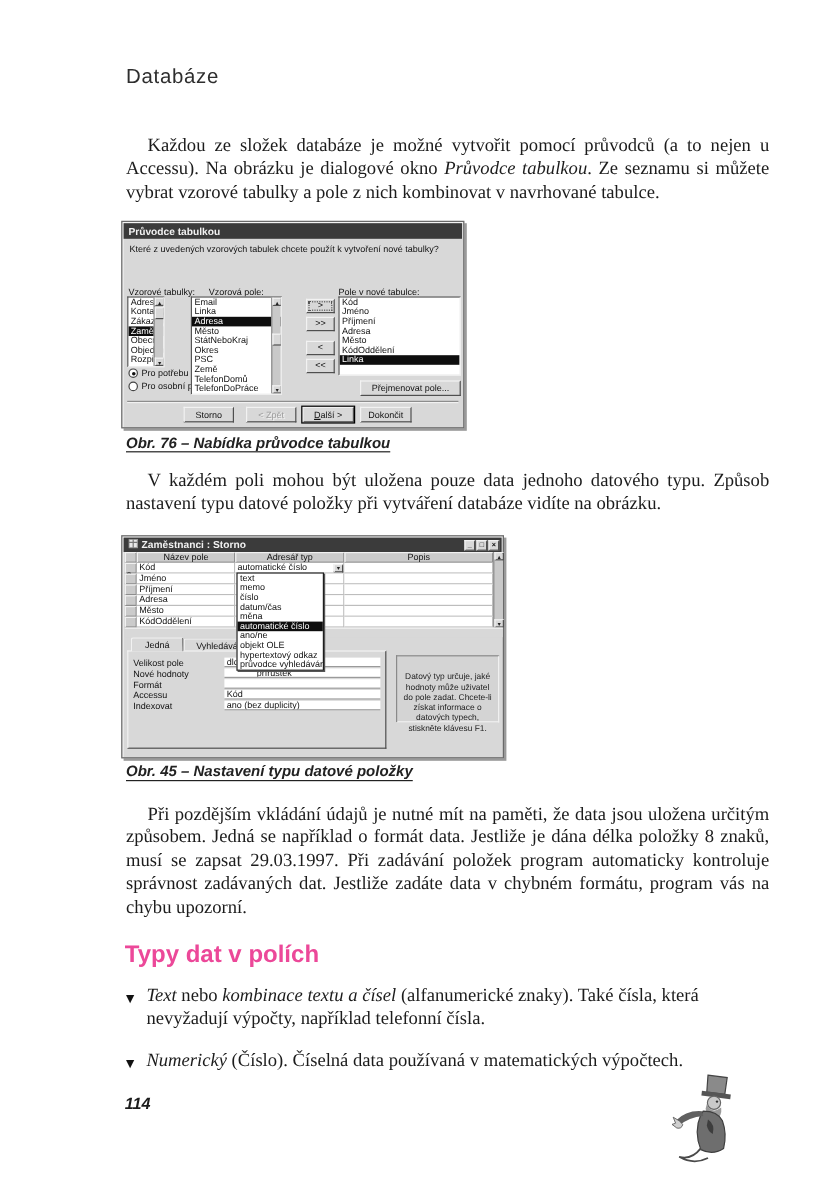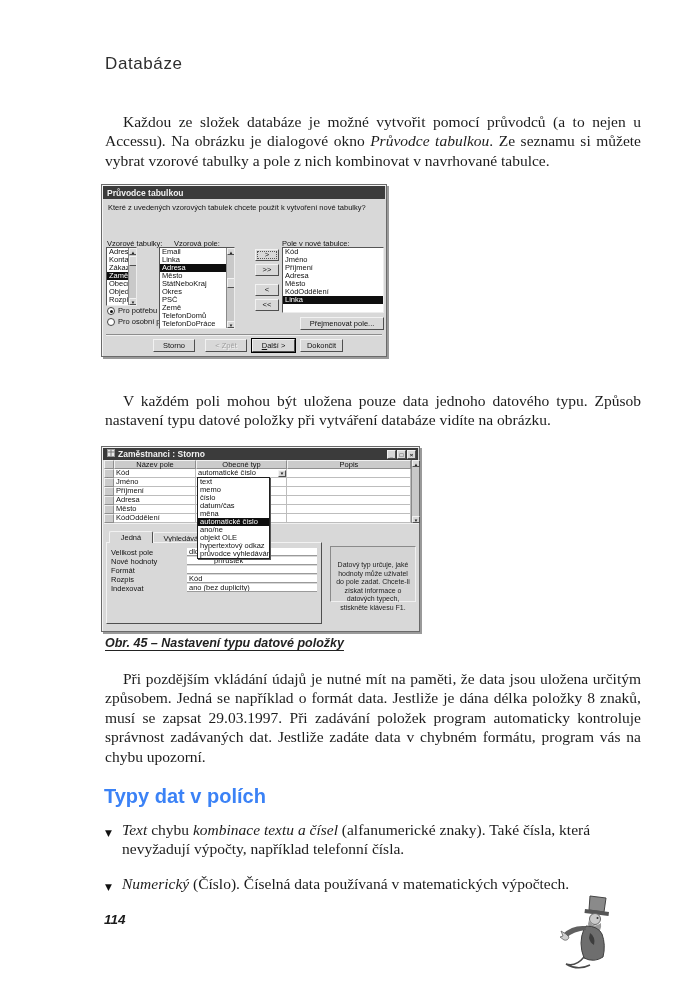--- a/index.html
+++ b/index.html
@@ -9,21 +9,21 @@
 
   
   .doc-header { position:absolute; left:105px; top:54px; font-family:"Liberation Sans", sans-serif;
                 font-size:17px; letter-spacing:0.6px; color:#2e2e2e; }
   .para { position:absolute; left:105px; width:536px; font-size:15.5px; line-height:19.4px;
           text-align:justify; text-indent:18px; }
   .caption { position:absolute; left:105px; font-family:"Liberation Sans", sans-serif;
              font-weight:bold; font-style:italic; font-size:12.5px; color:#222;
              text-decoration:underline; text-underline-offset:3px; }
   .sec-head { position:absolute; left:104px; top:785px; font-family:"Liberation Sans", sans-serif;
-              font-weight:bold; font-size:20px; color:#3b82f6; }
+              font-weight:bold; font-size:20px; color:#ec4899; }
   .bullet { position:absolute; left:105px; width:540px; font-size:15.5px; line-height:19.4px;
             padding-left:17px; }
   .bmark { position:absolute; left:0; top:4px; font-size:9px; font-family:"DejaVu Sans", sans-serif; color:#111; }
   .pagenum { position:absolute; left:104px; top:912px; font-family:"Liberation Sans", sans-serif;
              font-weight:bold; font-style:italic; font-size:13.5px; }
 
   
   .win { position:absolute; background:#d8d8d8; border:1px solid #6a6a6a;
          box-shadow:2px 2px 0 #9a9a9a, inset 1px 1px 0 #f4f4f4;
          font-family:"Liberation Sans","DejaVu Sans",sans-serif; color:#111; }
@@ -152,20 +152,21 @@
     <div class="btn raised" style="left:198px; top:132px; width:84px; height:13px; line-height:11px;">Přejmenovat pole...</div>
 
     <div class="separator" style="left:4px; right:4px; top:149px;"></div>
 
     <div class="btn raised" style="left:51px; top:154px; width:42px; height:13px; line-height:11px;">Storno</div>
     <div class="btn raised disabled" style="left:103px; top:154px; width:42px; height:13px; line-height:11px;">&lt; Zpět</div>
     <div class="btn raised default focusrect" style="left:150px; top:154px; width:43px; height:13px; line-height:11px;">Další &gt;</div>
     <div class="btn raised" style="left:198px; top:154px; width:43px; height:13px; line-height:11px;">Dokončit</div>
   </div>
 
+  <div class="caption" style="top:362px;">Obr. 76 – Nabídka průvodce tabulkou</div>
 
   <p class="para" style="top:391px;">V každém poli mohou být uložena pouze data jednoho datového typu. Způsob nastavení typu datové položky při vytváření databáze vidíte na obrázku.</p>
 
   <div class="win" style="left:101px; top:446px; width:319px; height:186px;">
     <div class="tbar" style="height:12px;">
       <span style="margin-right:3px; display:inline-block;">
         <svg width="8" height="8" viewBox="0 0 8 8">
             <rect x="0.5" y="0.5" width="7" height="7" fill="#e8e8e8" stroke="#999"></rect>
             <line x1="0.5" y1="3" x2="7.5" y2="3" stroke="#777"></line>
             <line x1="4" y1="0.5" x2="4" y2="7.5" stroke="#777"></line>
@@ -174,21 +175,21 @@
       <span>Zaměstnanci : Storno</span>
       <span class="wctl">
         <span class="wbtn raised">_</span>
         <span class="wbtn raised">□</span>
         <span class="wbtn raised">×</span>
       </span>
     </div>
 
     <div class="ghc" style="left:2px; top:13px; width:10px;"></div>
     <div class="ghc" style="left:12px; top:13px; width:82px;">Název pole</div>
-    <div class="ghc" style="left:94px; top:13px; width:91px;">Obecné typ</div>
+    <div class="ghc" style="left:94px; top:13px; width:91px;">Adresář typ</div>
     <div class="ghc" style="left:185px; top:13px; width:124px;">Popis</div>
 
     <div>
       <div class="gsel" style="left:2px; top:22px;">
         <span><svg width="8" height="8" viewBox="0 0 8 8">
               <circle cx="2.5" cy="4" r="1.6" fill="none" stroke="#222" stroke-width="0.9"></circle>
               <path d="M4 4 H7.5 M6 4 V5.6 M7.2 4 V5" stroke="#222" stroke-width="0.9" fill="none"></path>
             </svg></span>
       </div>
       <div class="gc" style="left:12px; top:22px; width:82px;">Kód</div>
@@ -252,37 +253,37 @@
     <div class="tab active" style="left:7px; top:84px; width:44px;">Jedná</div>
     <div class="tab" style="left:51px; top:85px; width:62px;">Vyhledávání</div>
 
     <div class="ppanel raised" style="left:4px; top:95px; width:216px; height:82px;">
       <div class="plabel" style="left:4px; top:5px;">Velikost pole</div>
       <div class="pfield" style="left:80px; top:5px; width:130px;">dlouhé</div>
       <div class="plabel" style="left:4px; top:14px;">Nové hodnoty</div>
       <div class="pfield" style="left:80px; top:14px; width:130px;padding-left:27px;">přírůstek</div>
       <div class="plabel" style="left:4px; top:23px;">Formát</div>
       <div class="pfield" style="left:80px; top:23px; width:130px;"></div>
-      <div class="plabel" style="left:4px; top:32px;">Rozpis</div>
+      <div class="plabel" style="left:4px; top:32px;">Accessu</div>
       <div class="pfield" style="left:80px; top:32px; width:130px;">Kód</div>
       <div class="plabel" style="left:4px; top:41px;">Indexovat</div>
       <div class="pfield" style="left:80px; top:41px; width:130px;">ano (bez duplicity)</div>
     </div>
 
     <div class="helpbox" style="left:228px; top:99px; width:86px; height:56px;">Datový typ určuje, jaké hodnoty může uživatel do pole zadat. Chcete-li získat informace o datových typech, stiskněte klávesu F1.</div>
   </div>
 
   <div class="caption" style="top:636px;">Obr. 45 – Nastavení typu datové položky</div>
 
   <p class="para" style="top:669px;">Při pozdějším vkládání údajů je nutné mít na paměti, že data jsou uložena určitým způsobem. Jedná se například o formát data. Jestliže je dána délka položky 8 znaků, musí se zapsat 29.03.1997. Při zadávání položek program automaticky kontroluje správnost zadávaných dat. Jestliže zadáte data v chybném formátu, program vás na chybu upozorní.</p>
 
   <div class="sec-head">Typy dat v polích</div>
 
   <div class="bullet" style="top:820px;">
-    <span class="bmark">▼</span><i>Text</i><span> chybu </span><i>kombinace textu a čísel</i><span> (alfanumerické znaky). Také čísla, která nevyžadují výpočty, například telefonní čísla.</span>
+    <span class="bmark">▼</span><i>Text</i><span> nebo </span><i>kombinace textu a čísel</i><span> (alfanumerické znaky). Také čísla, která nevyžadují výpočty, například telefonní čísla.</span>
   </div>
   <div class="bullet" style="top:874px;">
     <span class="bmark">▼</span><i>Numerický</i><span> (Číslo). Číselná data používaná v matematických výpočtech.</span>
   </div>
 
   <div class="pagenum">114</div>
 
   <div style="position:absolute; left:560px; top:893px;">
     <svg width="60" height="78" viewBox="0 0 60 78">
       <path d="M30 3 L46 5 L44 19 L29 17 Z" fill="#8a8a8a" stroke="#444" stroke-width="1"></path>

